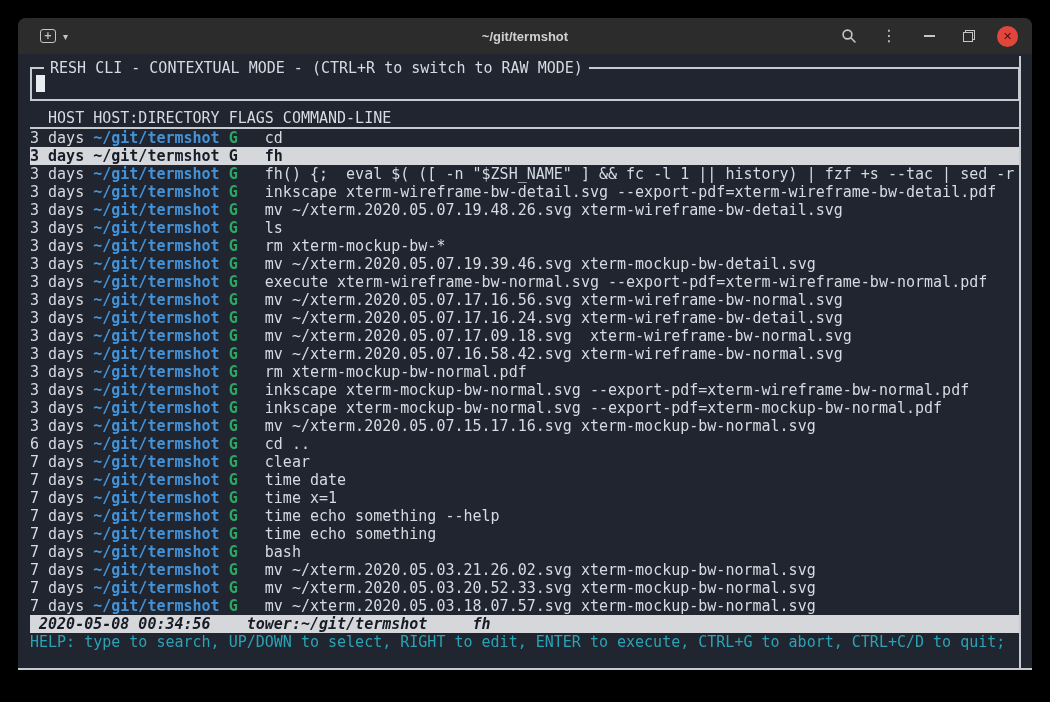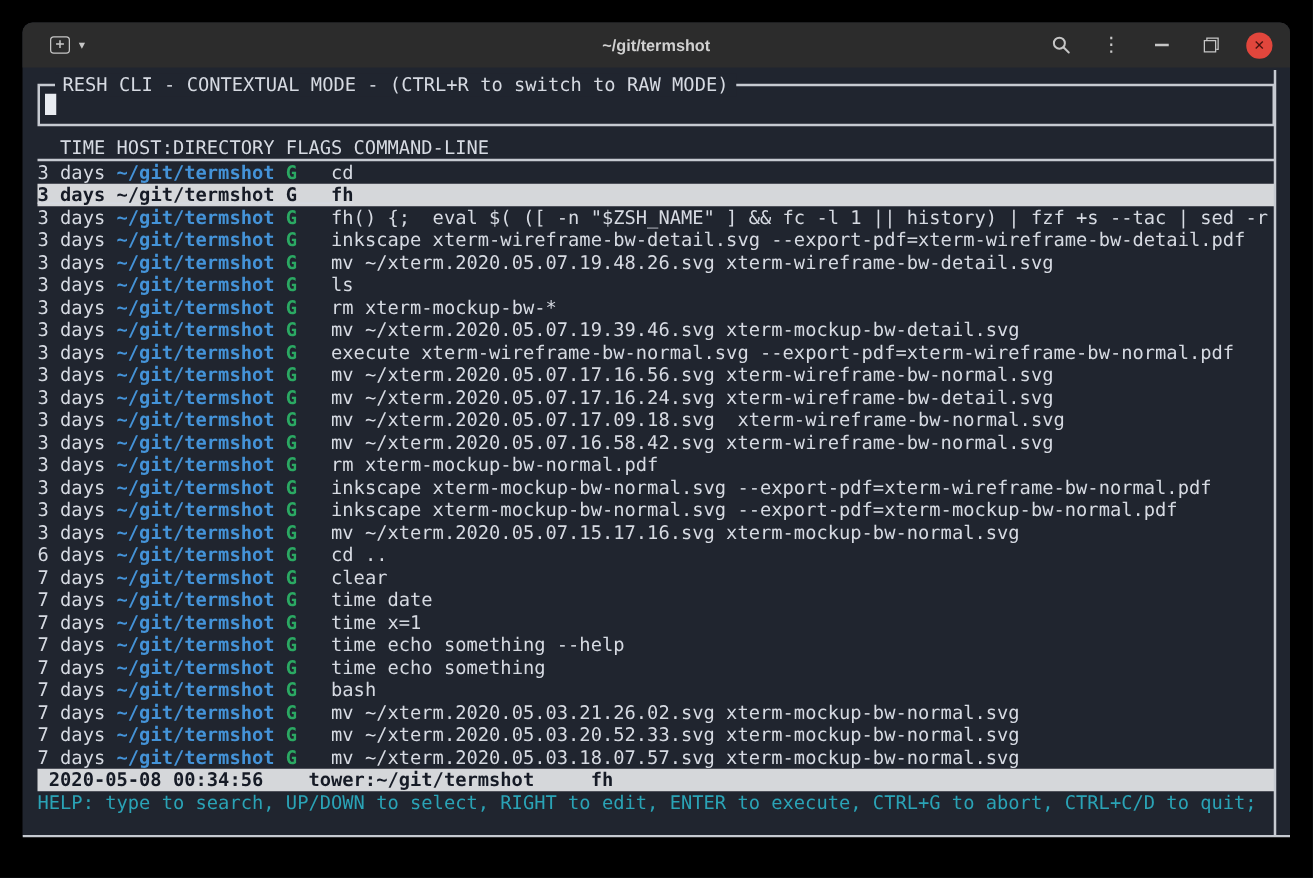--- a/index.html
+++ b/index.html
@@ -69,21 +69,21 @@
   }
 
   .row { height:18px; line-height:18px; white-space:pre; }
   .row .d { color:var(--dir-blue,#4493d8); font-weight:bold; }
   .row .f { color:var(--flag-green,#2ba963); font-weight:bold; }
   .row.selected { background:var(--selection-bg,#d5d7da);text-decoration:underline; }
   .row.selected span { color:var(--selection-fg,#161b26); font-weight:bold; }
 
   .status-bar {
     height:18px; line-height:18px; white-space:pre; padding-left:1ch;
-    background:var(--selection-bg,#d5d7da); color:var(--selection-fg,#161b26); font-weight:bold;
+    background:var(--selection-bg,#d5d7da); color:var(--selection-fg,#161b26); font-weight:bold;font-style:italic;
   }
   .help-line { height:32px; line-height:18px; white-space:pre; color:var(--help-cyan,#2aa3b6); }
 
   .scrollbar { position:absolute; top:2px; bottom:0; right:11px; width:2px; background:var(--line-light,#c6cad1); }
 </style>
 </head>
 <body>
 
 <div class="window">
 
@@ -117,21 +117,21 @@
     </div>
   </div>
 
   <div class="terminal">
 
     <div class="search-box">
       <span class="legend">RESH CLI - CONTEXTUAL MODE - (CTRL+R to switch to RAW MODE)</span>
       <span class="cursor"></span>
     </div>
 
-    <div class="header-line"><span>TIME</span> <span>HOST:DIRECTORY</span> <span>FLAGS</span> <span>COMMAND-LINE</span></div>
+    <div class="header-line"><span>HOST</span> <span>HOST:DIRECTORY</span> <span>FLAGS</span> <span>COMMAND-LINE</span></div>
 
     <div class="history-list">
         <div class="row"><span class="t">3 days</span> <span class="d">~/git/termshot</span> <span class="f">G</span>   <span class="c">cd</span></div>
         <div class="row selected"><span class="t">3 days</span> <span class="d">~/git/termshot</span> <span class="f">G</span>   <span class="c">fh</span></div>
         <div class="row"><span class="t">3 days</span> <span class="d">~/git/termshot</span> <span class="f">G</span>   <span class="c">fh() {;  eval $( ([ -n "$ZSH_NAME" ] &amp;&amp; fc -l 1 || history) | fzf +s --tac | sed -r</span></div>
         <div class="row"><span class="t">3 days</span> <span class="d">~/git/termshot</span> <span class="f">G</span>   <span class="c">inkscape xterm-wireframe-bw-detail.svg --export-pdf=xterm-wireframe-bw-detail.pdf</span></div>
         <div class="row"><span class="t">3 days</span> <span class="d">~/git/termshot</span> <span class="f">G</span>   <span class="c">mv ~/xterm.2020.05.07.19.48.26.svg xterm-wireframe-bw-detail.svg</span></div>
         <div class="row"><span class="t">3 days</span> <span class="d">~/git/termshot</span> <span class="f">G</span>   <span class="c">ls</span></div>
         <div class="row"><span class="t">3 days</span> <span class="d">~/git/termshot</span> <span class="f">G</span>   <span class="c">rm xterm-mockup-bw-*</span></div>
         <div class="row"><span class="t">3 days</span> <span class="d">~/git/termshot</span> <span class="f">G</span>   <span class="c">mv ~/xterm.2020.05.07.19.39.46.svg xterm-mockup-bw-detail.svg</span></div>

